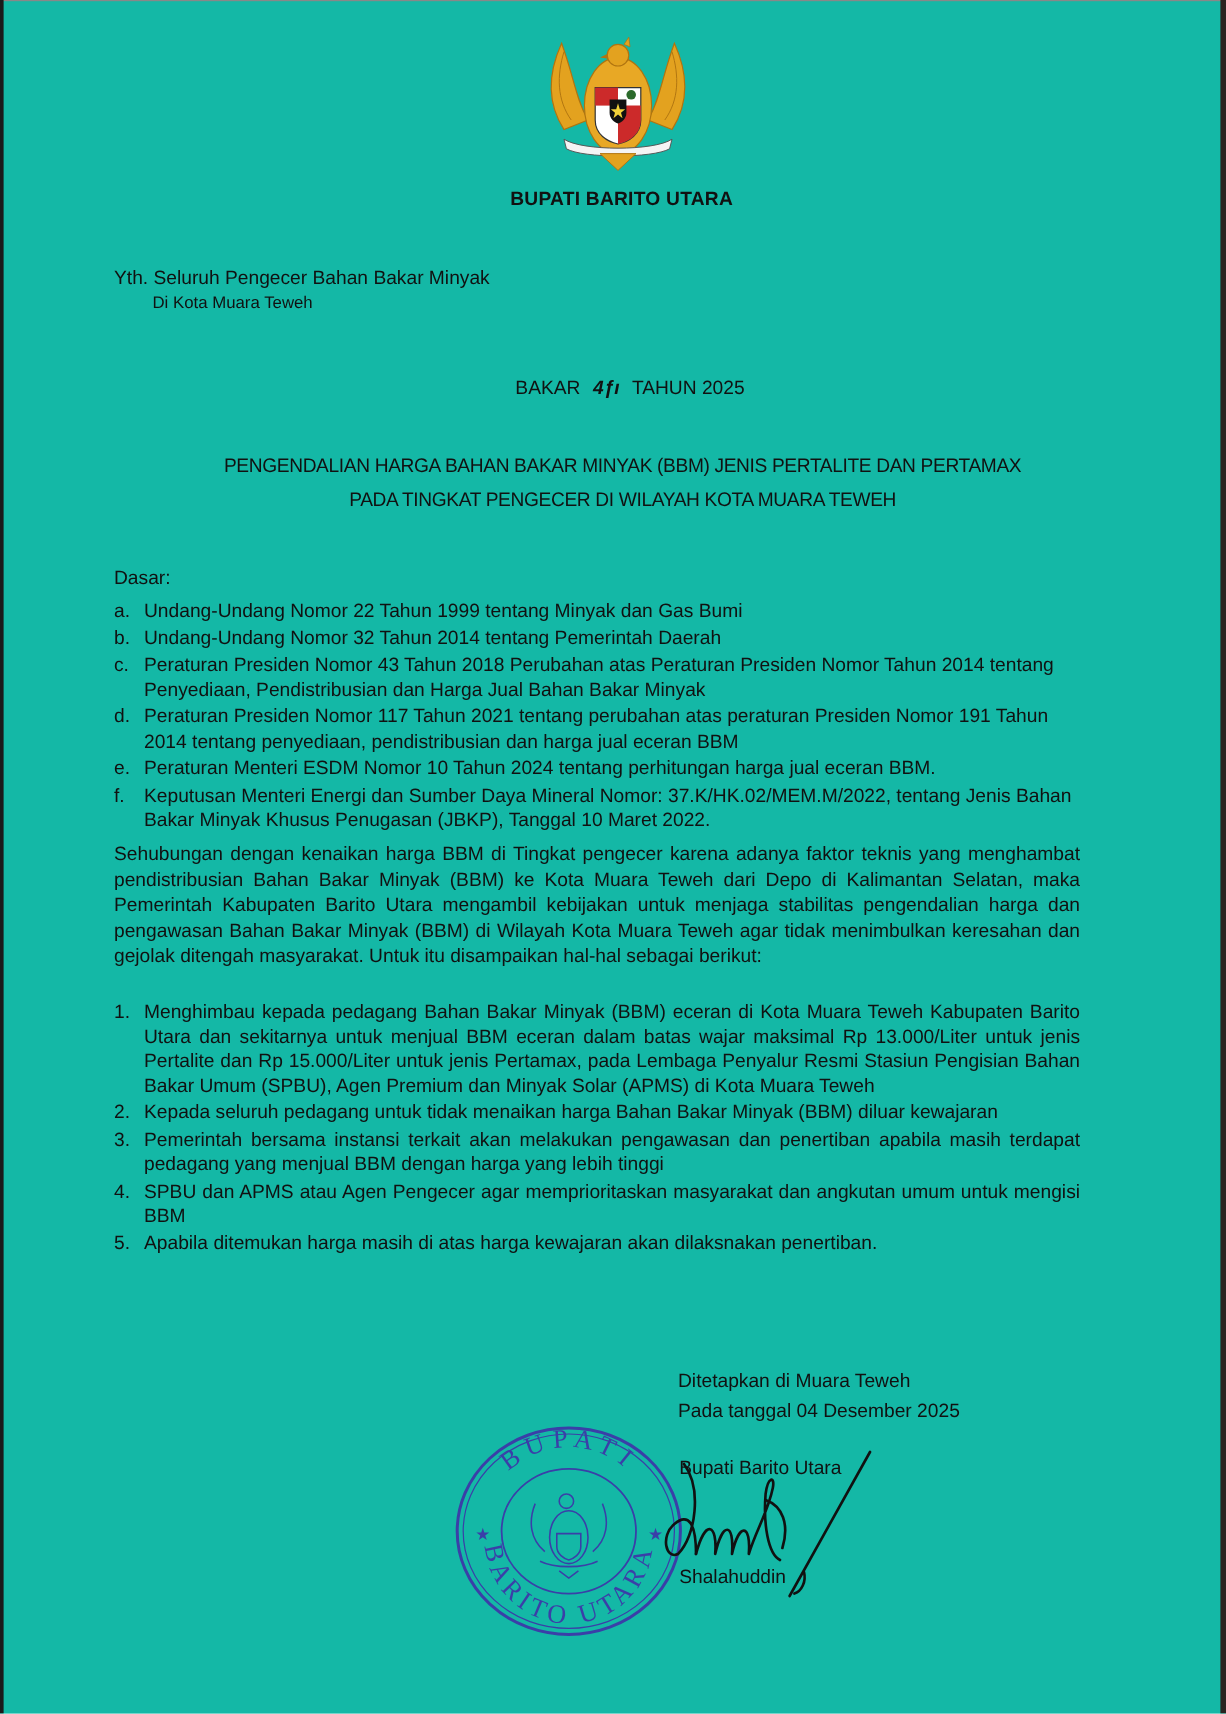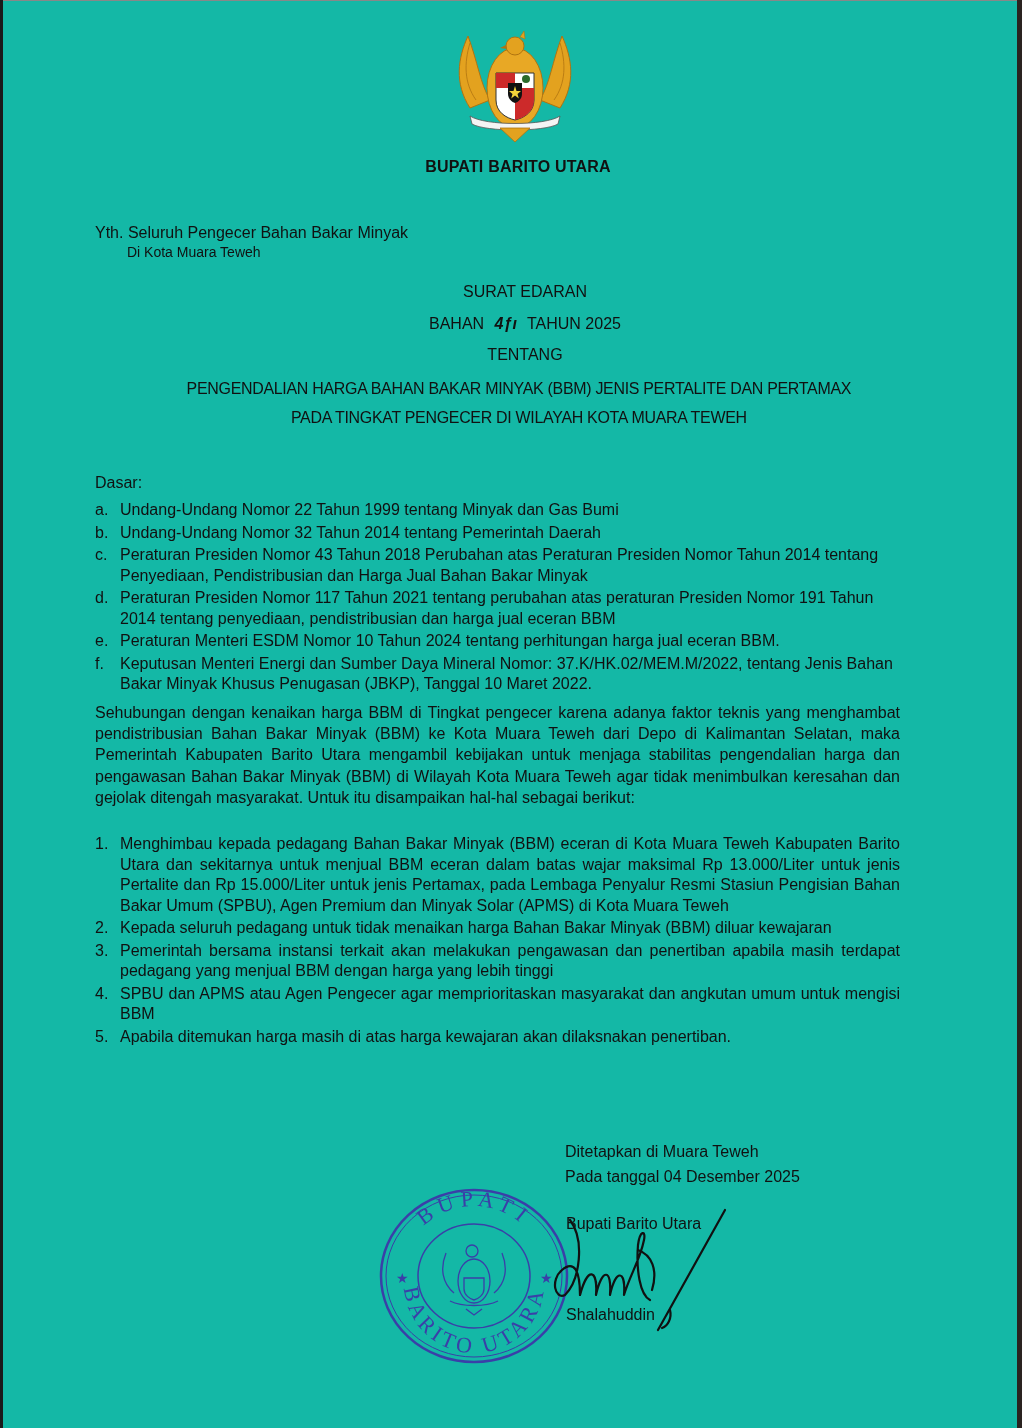--- a/index.html
+++ b/index.html
@@ -92,27 +92,25 @@
     <path d="M30 88 C45 98, 105 98, 120 88 L118 96 C104 104, 46 104, 32 96 Z" fill="#f4f4f4" stroke="#555" stroke-width="0.8"></path>
 
     <path d="M60 100 L75 114 L90 100 Z" fill="#e3a21f" stroke="#b07410" stroke-width="0.8"></path>
   </svg>
 
   <div class="header-title">BUPATI BARITO UTARA</div>
 
   <div class="addr1">Yth. Seluruh Pengecer Bahan Bakar Minyak</div>
   <div class="addr2">Di Kota Muara Teweh</div>
 
-  <div class="center-line title1">SURAT EDARAN</div>
   <div class="center-line title2">
-    <span>BAHAN</span>
+    <span>BAKAR</span>
     <span style="font-family:Liberation Sans, sans-serif;font-weight:bold;font-style:italic;margin:0 6px;">4ƒı</span>
     <span>TAHUN 2025</span>
   </div>
-  <div class="center-line title3">TENTANG</div>
 
   <div class="subject subj1">PENGENDALIAN HARGA BAHAN BAKAR MINYAK (BBM) JENIS PERTALITE DAN PERTAMAX</div>
   <div class="subject subj2">PADA TINGKAT PENGECER DI WILAYAH KOTA MUARA TEWEH</div>
 
   <div class="dasar-label">Dasar:</div>
   <div class="list dasar-list">
     <div class="list-item">
       <span class="list-marker">a.</span>
       <span class="list-text">Undang-Undang Nomor 22 Tahun 1999 tentang Minyak dan Gas Bumi</span>
     </div>

